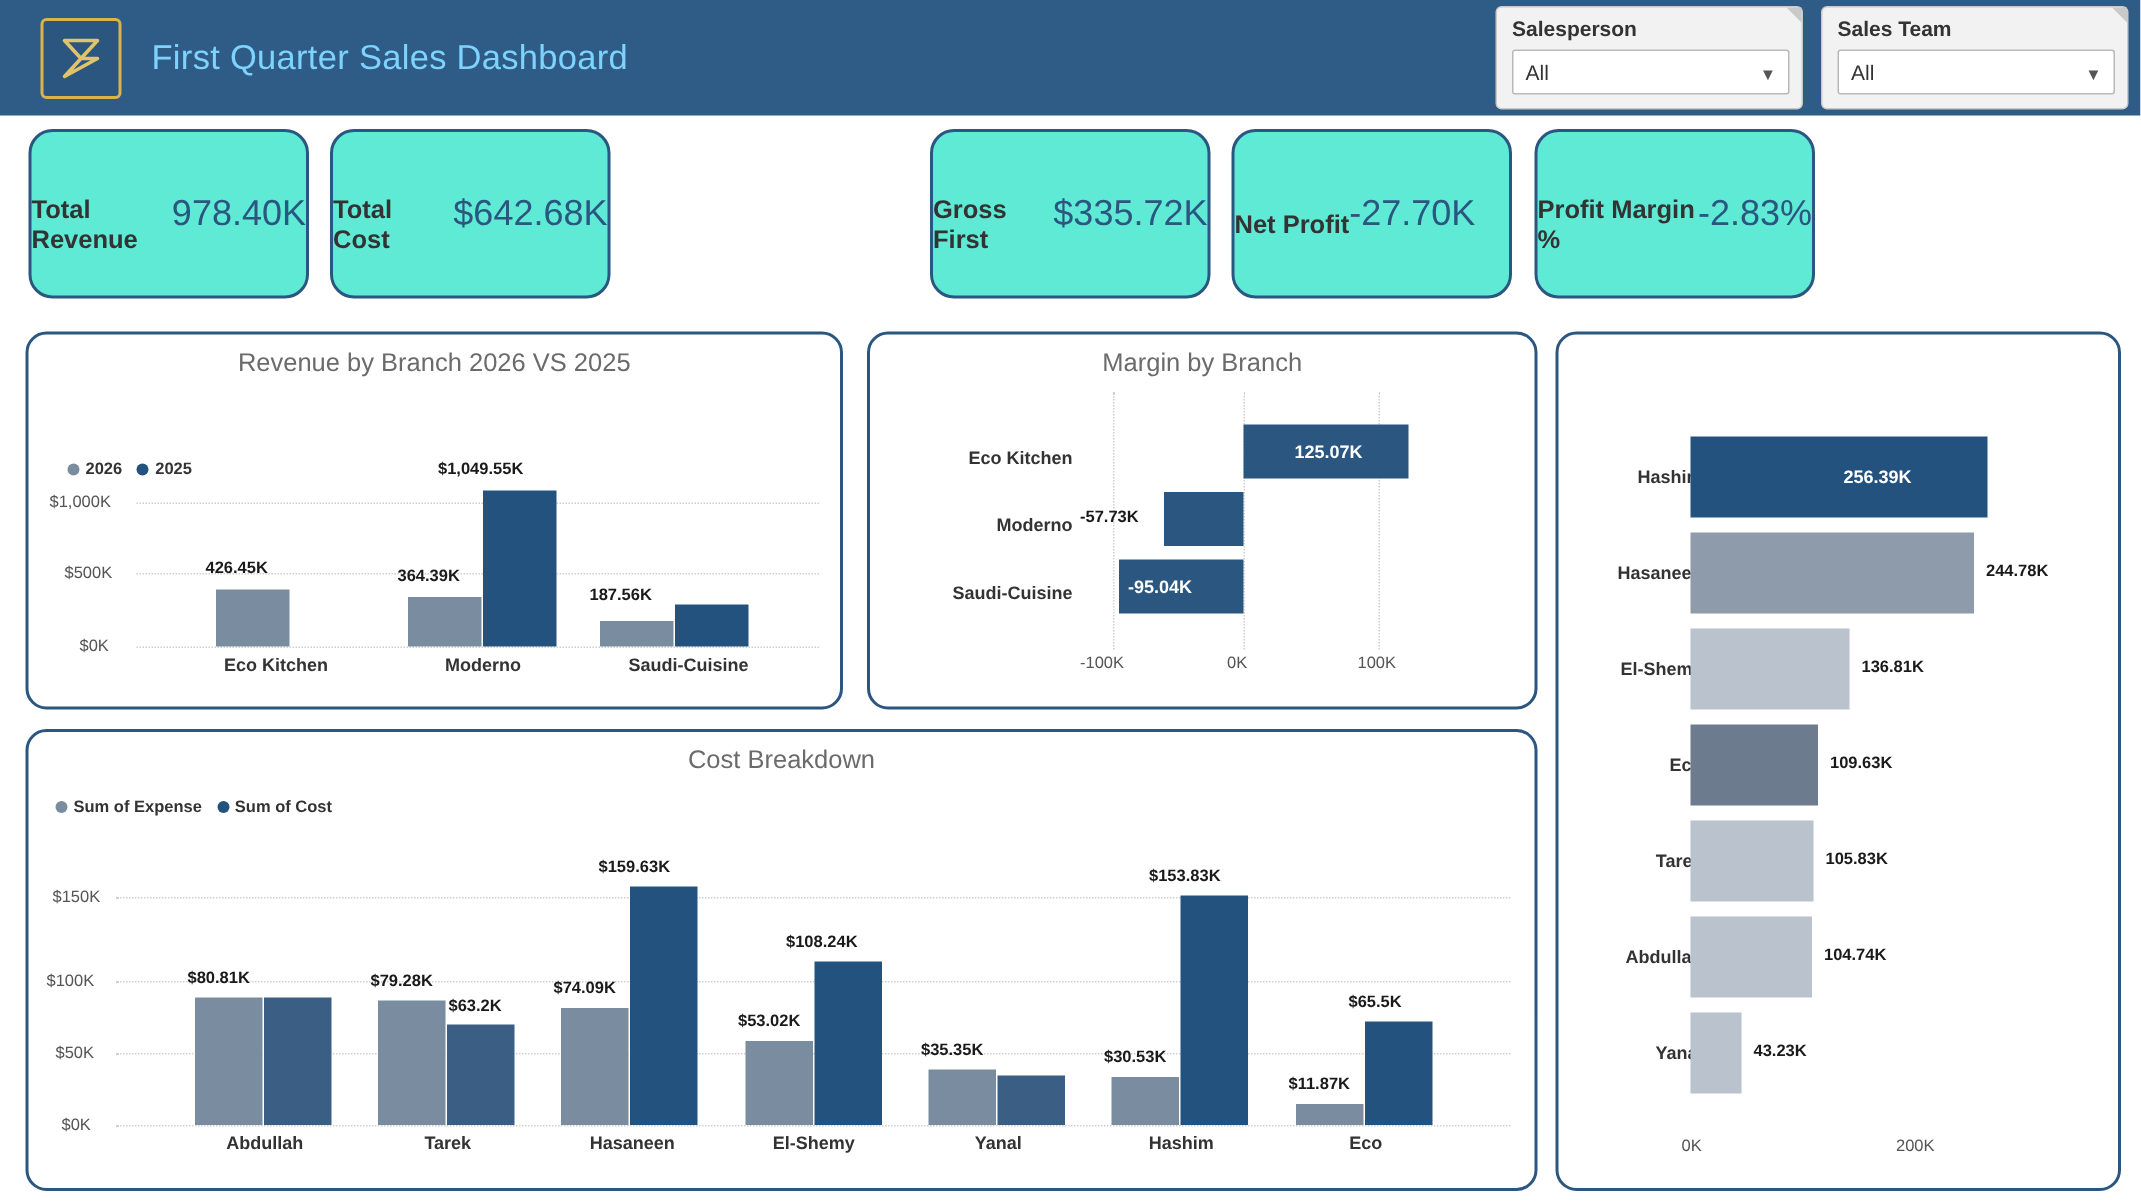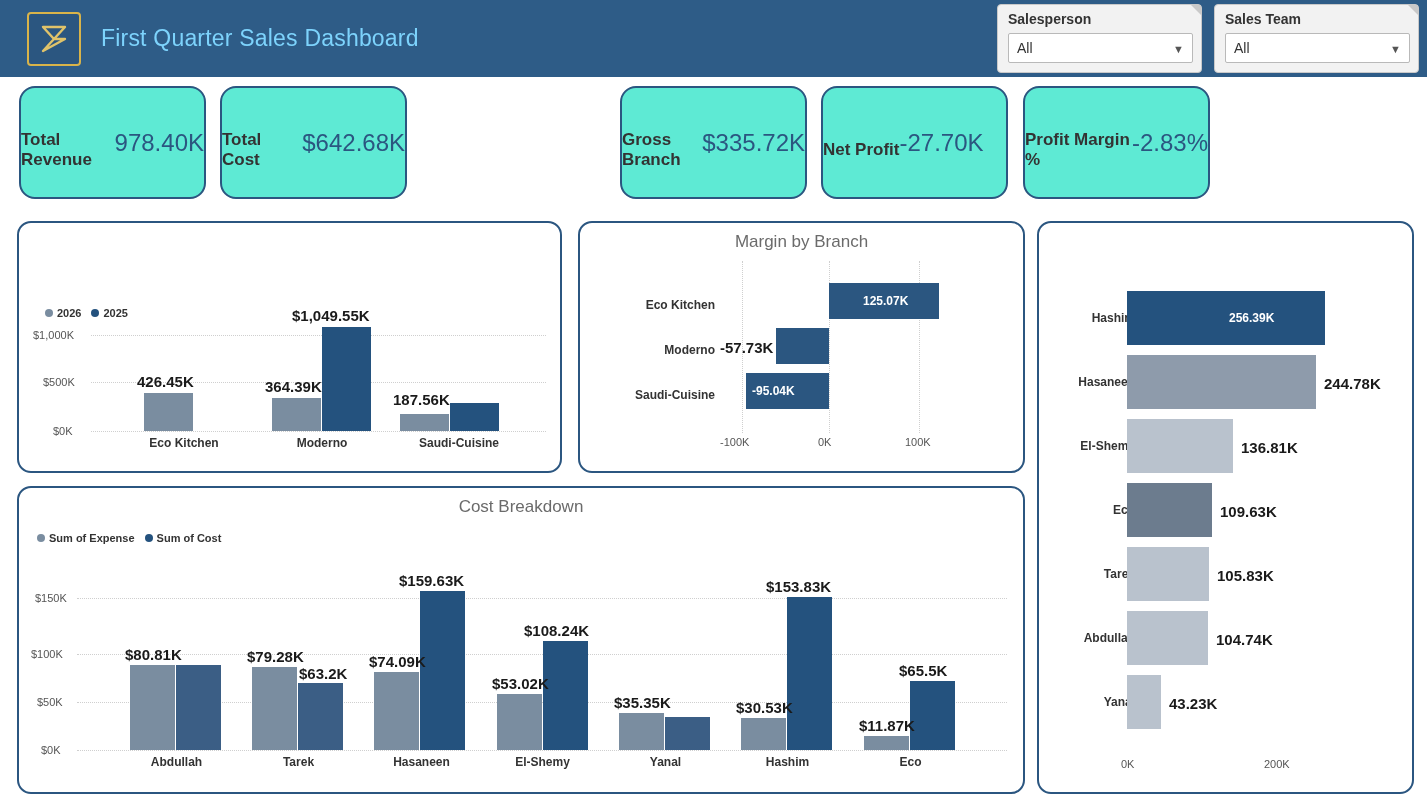--- a/index.html
+++ b/index.html
@@ -67,21 +67,21 @@
   }
   .legend { position: absolute; display: flex; gap: 10px; font-size: 11px; color: #333; }
   .legend-item { display: flex; align-items: center; gap: 4px; font-weight: bold; }
   .dot { width: 8px; height: 8px; border-radius: 50%; display: inline-block; }
 
   .axis-label { position: absolute; font-size: 11px; color: #555; }
   .axis-cat { position: absolute; font-size: 12px; font-weight: bold; color: #333; text-align: center; }
   .gridline { position: absolute; border-top: 1px dotted #cfcfcf; }
   .vgridline { position: absolute; border-left: 1px dotted #cfcfcf; }
   .bar { position: absolute; }
-  .bar-label { position: absolute; font-size: 15px; font-weight: bold; color: #1a1a1a; white-space: nowrap; }
+  .bar-label { position: absolute; font-size: 11px; font-weight: bold; color: #1a1a1a; white-space: nowrap; }
   .bar-label-in { position: absolute; font-size: 12px; font-weight: bold; color: #ffffff; white-space: nowrap; }
   .cat-right { position: absolute; font-size: 12px; font-weight: bold; color: #333; text-align: right; }
 </style>
 </head>
 <body>
 
 <div class="app">
 
   <div class="header">
     <div class="logo">
@@ -114,34 +114,35 @@
   <div class="kpis">
     <div class="kpi" style="left:19px">
       <div class="kpi-title">Total Revenue</div>
       <div class="kpi-value">978.40K</div>
     </div>
     <div class="kpi" style="left:220px">
       <div class="kpi-title">Total Cost</div>
       <div class="kpi-value">$642.68K</div>
     </div>
     <div class="kpi" style="left:620px">
-      <div class="kpi-title">Gross Branch</div>
+      <div class="kpi-title">Gross First</div>
       <div class="kpi-value">$335.72K</div>
     </div>
     <div class="kpi" style="left:821px">
       <div class="kpi-title">Net Profit</div>
       <div class="kpi-value">-27.70K</div>
     </div>
     <div class="kpi" style="left:1023px">
       <div class="kpi-title">Profit Margin %</div>
       <div class="kpi-value">-2.83%</div>
     </div>
   </div>
 
   <div class="panel" style="left:17px; top:221px; width:545px; height:252px;">
+    <div class="panel-title">Revenue by Branch 2026 VS 2025</div>
 
     <div class="legend" style="left:26px; top:44px;margin-top:40px;">
       <span class="legend-item">
         <span class="dot" style="background:#7a8da0"></span>
         <span>2026</span>
       </span>
       <span class="legend-item">
         <span class="dot" style="background:#24527e"></span>
         <span>2025</span>
       </span>

